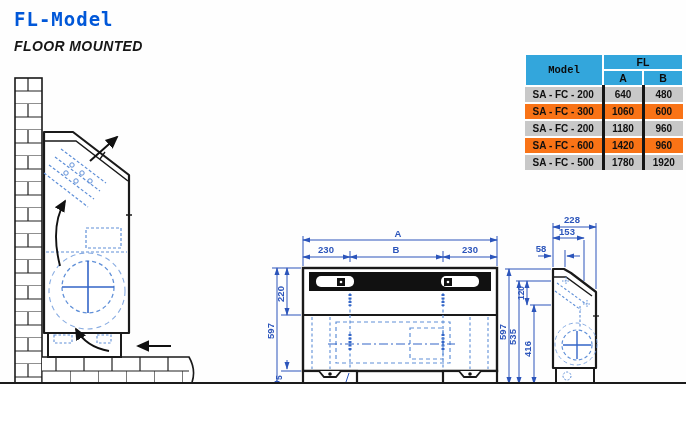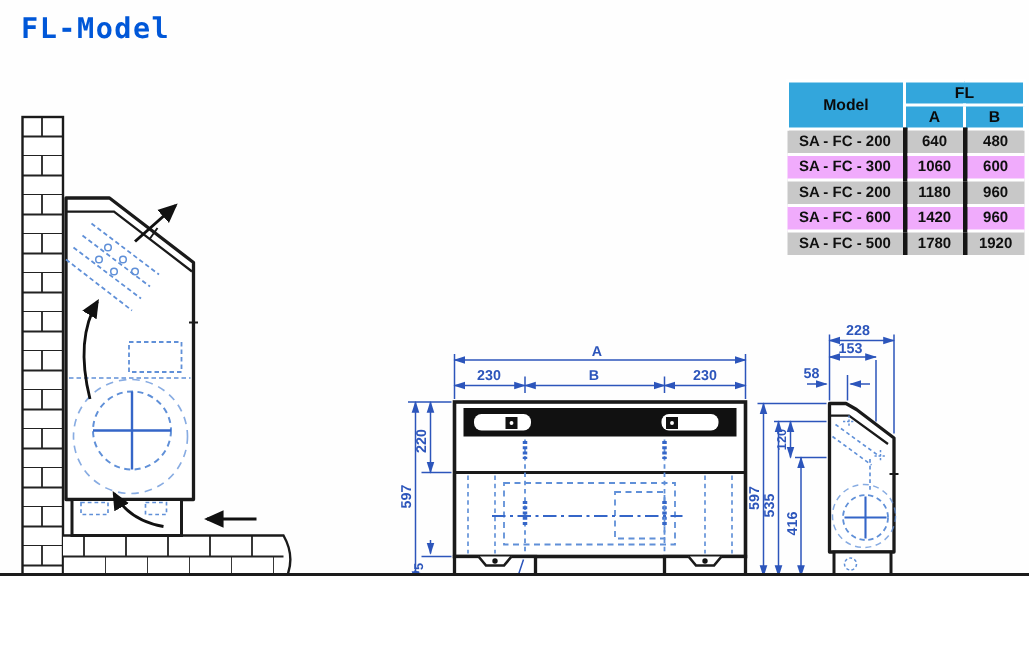--- a/index.html
+++ b/index.html
@@ -5,38 +5,39 @@
   html,body{margin:0;padding:0;background:#fff;}
   .stage{position:relative;width:686px;height:384px;background:#fefefe;overflow:hidden;
          font-family:"Liberation Sans",sans-serif;border-bottom:2px solid #1b1b1b;box-sizing:border-box;}
   .title{position:absolute;left:14px;top:8px;font-family:"DejaVu Sans Mono",monospace;
          font-weight:bold;font-size:19px;letter-spacing:1px;color:#0057d8;}
   .subtitle{position:absolute;left:14px;top:38px;font-family:"Liberation Sans",sans-serif;
          font-weight:bold;font-style:italic;font-size:14px;letter-spacing:0.4px;color:#161616;}
   table.spec{position:absolute;left:524px;top:53px;border-collapse:collapse;table-layout:fixed;}
   table.spec th{background:#33a6dc;border:2px solid #fff;color:#0b0b0b;font-weight:bold;
          font-size:10.5px;padding:1px 2px;text-align:center;}
-  table.spec th.model-h{width:72px;}
+  table.spec th.model-h{width:72px;font-family:Liberation Mono, monospace;}
   table.spec th.ab-h{width:34px;}
   table.spec td{font-weight:bold;font-size:10px;color:#101010;text-align:center;
          padding:2px 3px;border-top:2px solid #fff;}
   table.spec td.v{border-left:3px solid #151515;}
   tr.g td{background:#c8c8c8;}
-  tr.w td{background:#f0abfc;}
+  tr.w td{background:#f97316;}
   svg text{font-family:"Liberation Sans",sans-serif;}
   .dim{font-size:9.5px;font-weight:bold;fill:#2c55bb;}
   .dim-sm{font-size:8.5px;font-weight:bold;fill:#2c55bb;}
   .drain{font-size:11px;font-weight:bold;fill:#2c55bb;letter-spacing:1px;}
 </style>
 </head>
 <body>
 
 <div class="stage">
 
   <div class="title">FL-Model</div>
+  <div class="subtitle">FLOOR MOUNTED</div>
 
   <table class="spec">
     <thead>
       <tr>
         <th rowspan="2" class="model-h">Model</th>
         <th colspan="2">FL</th>
       </tr>
       <tr>
         <th class="ab-h">A</th>
         <th class="ab-h">B</th>

